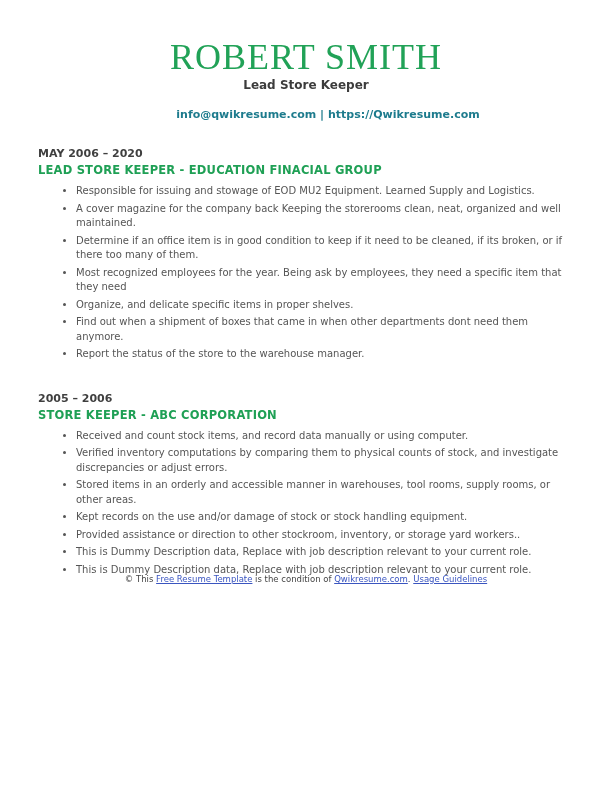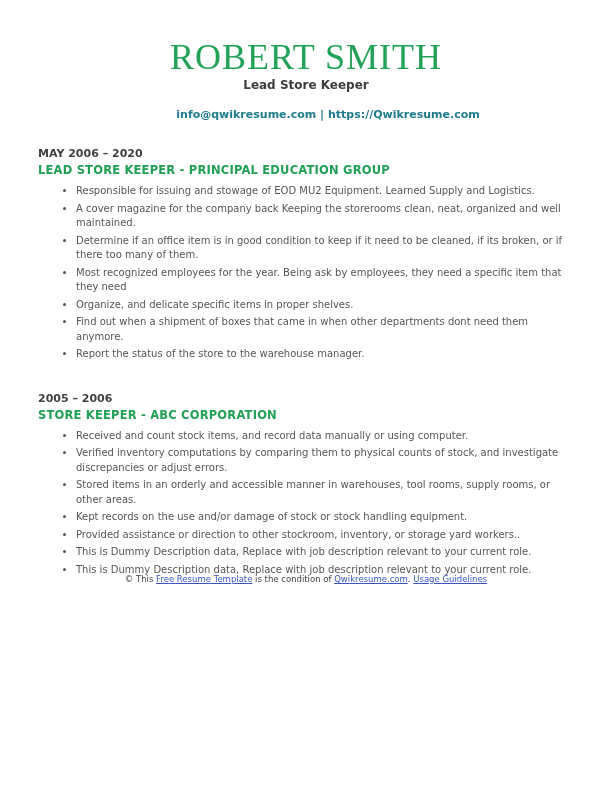--- a/index.html
+++ b/index.html
@@ -104,21 +104,21 @@
     <div class="name">ROBERT SMITH</div>
     <div class="subtitle">Lead Store Keeper</div>
     <div class="contact">
       <a href="#">info@qwikresume.com</a><span> | </span><a href="#">https://Qwikresume.com</a>
     </div>
   </div>
 
 
   <div class="job">
     <div class="dates">MAY 2006 – 2020</div>
-    <div class="job-heading">LEAD STORE KEEPER - PRINCIPAL EDUCATION GROUP</div>
+    <div class="job-heading">LEAD STORE KEEPER - EDUCATION FINACIAL GROUP</div>
     <ul class="bullets">
       <li>Responsible for issuing and stowage of EOD MU2 Equipment. Learned Supply and Logistics.</li>
       <li>A cover magazine for the company back Keeping the storerooms clean, neat, organized and well maintained.</li>
       <li>Determine if an office item is in good condition to keep if it need to be cleaned, if its broken, or if there too many of them.</li>
       <li>Most recognized employees for the year. Being ask by employees, they need a specific item that they need</li>
       <li>Organize, and delicate specific items in proper shelves.</li>
       <li>Find out when a shipment of boxes that came in when other departments dont need them anymore.</li>
       <li>Report the status of the store to the warehouse manager.</li>
     </ul>
   </div>

